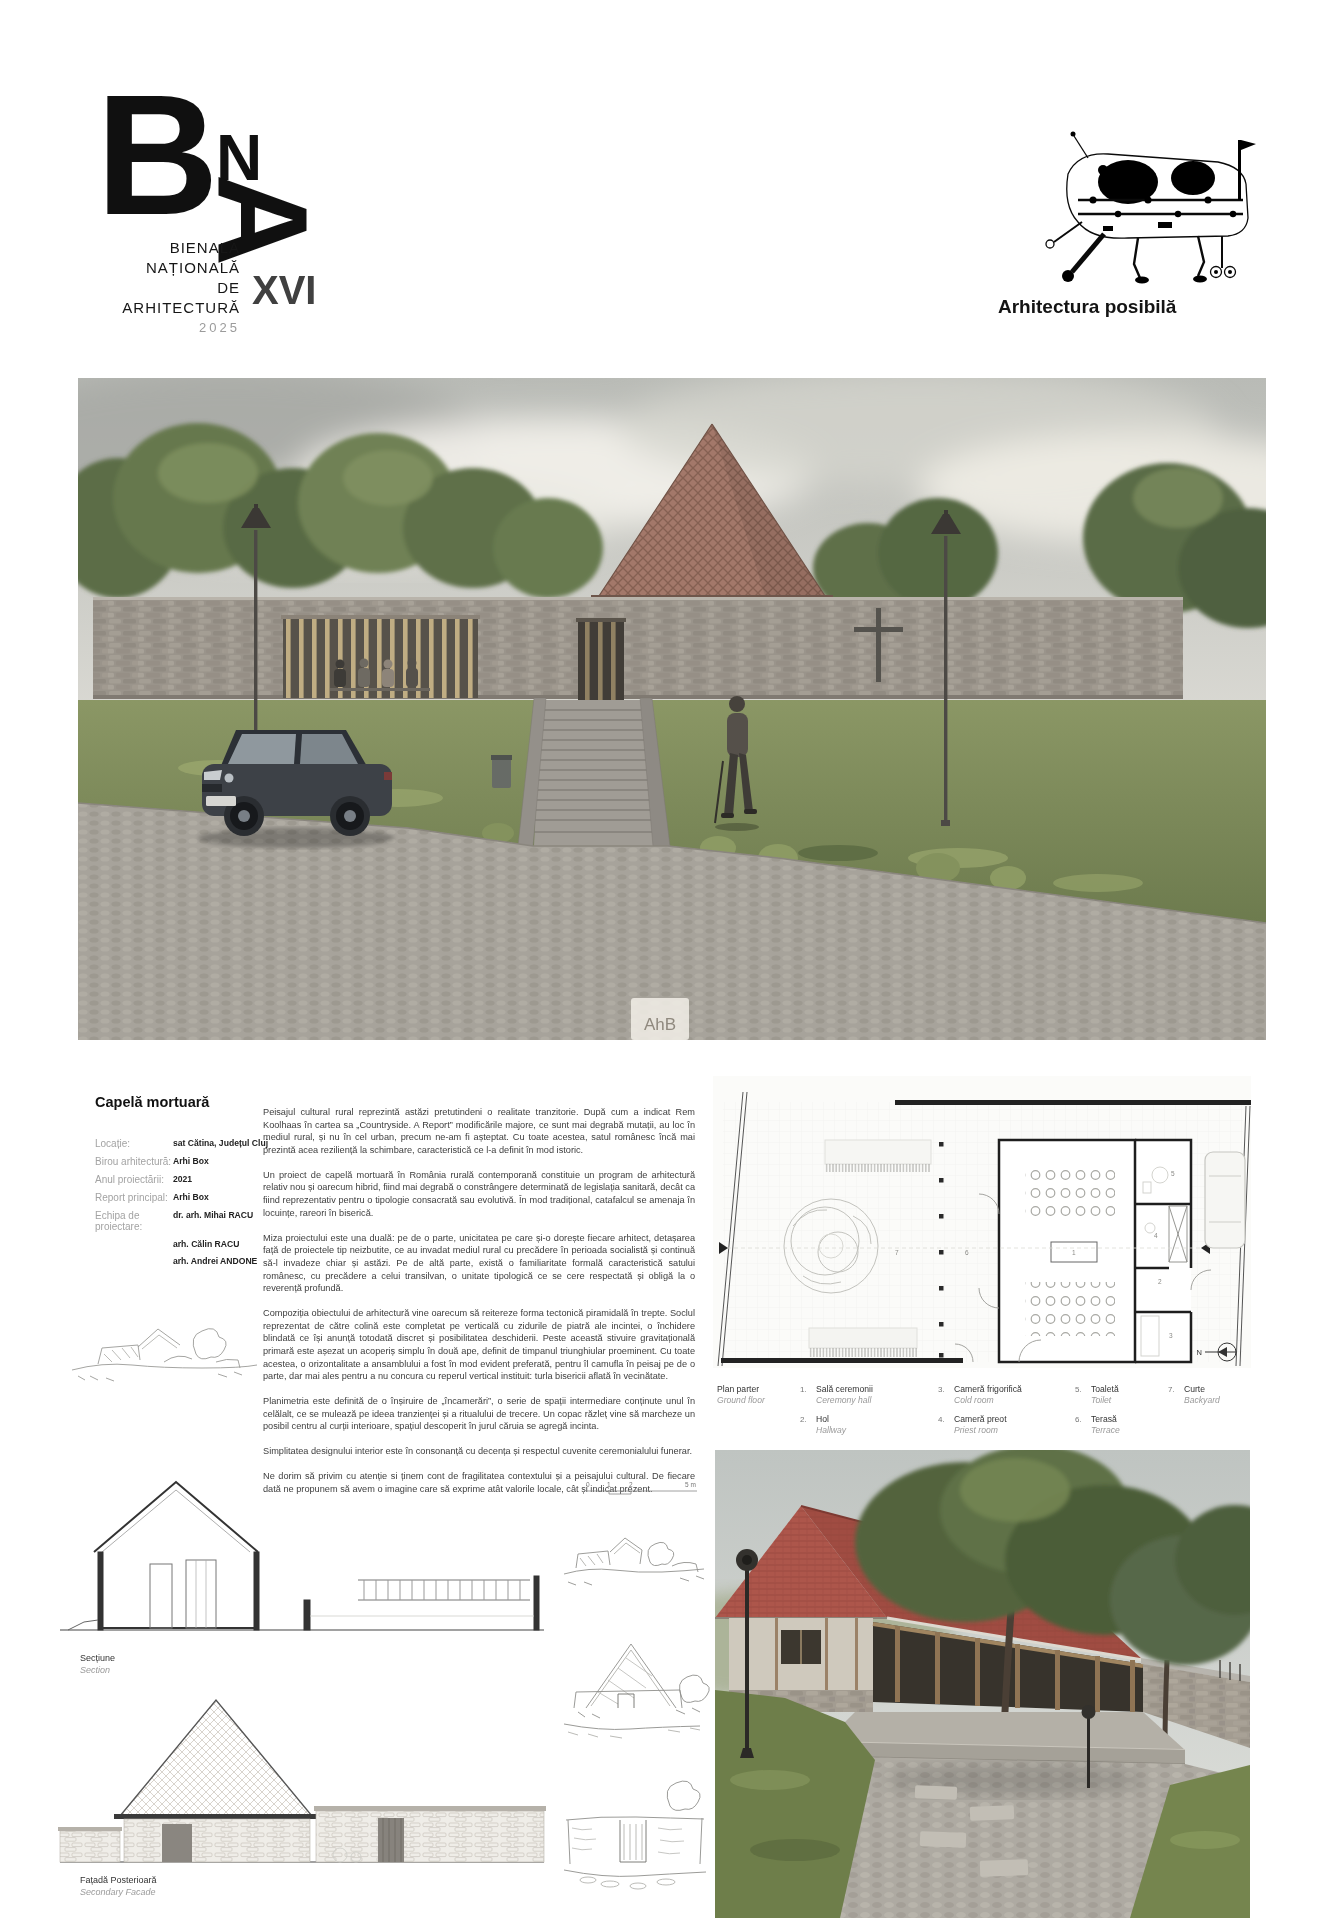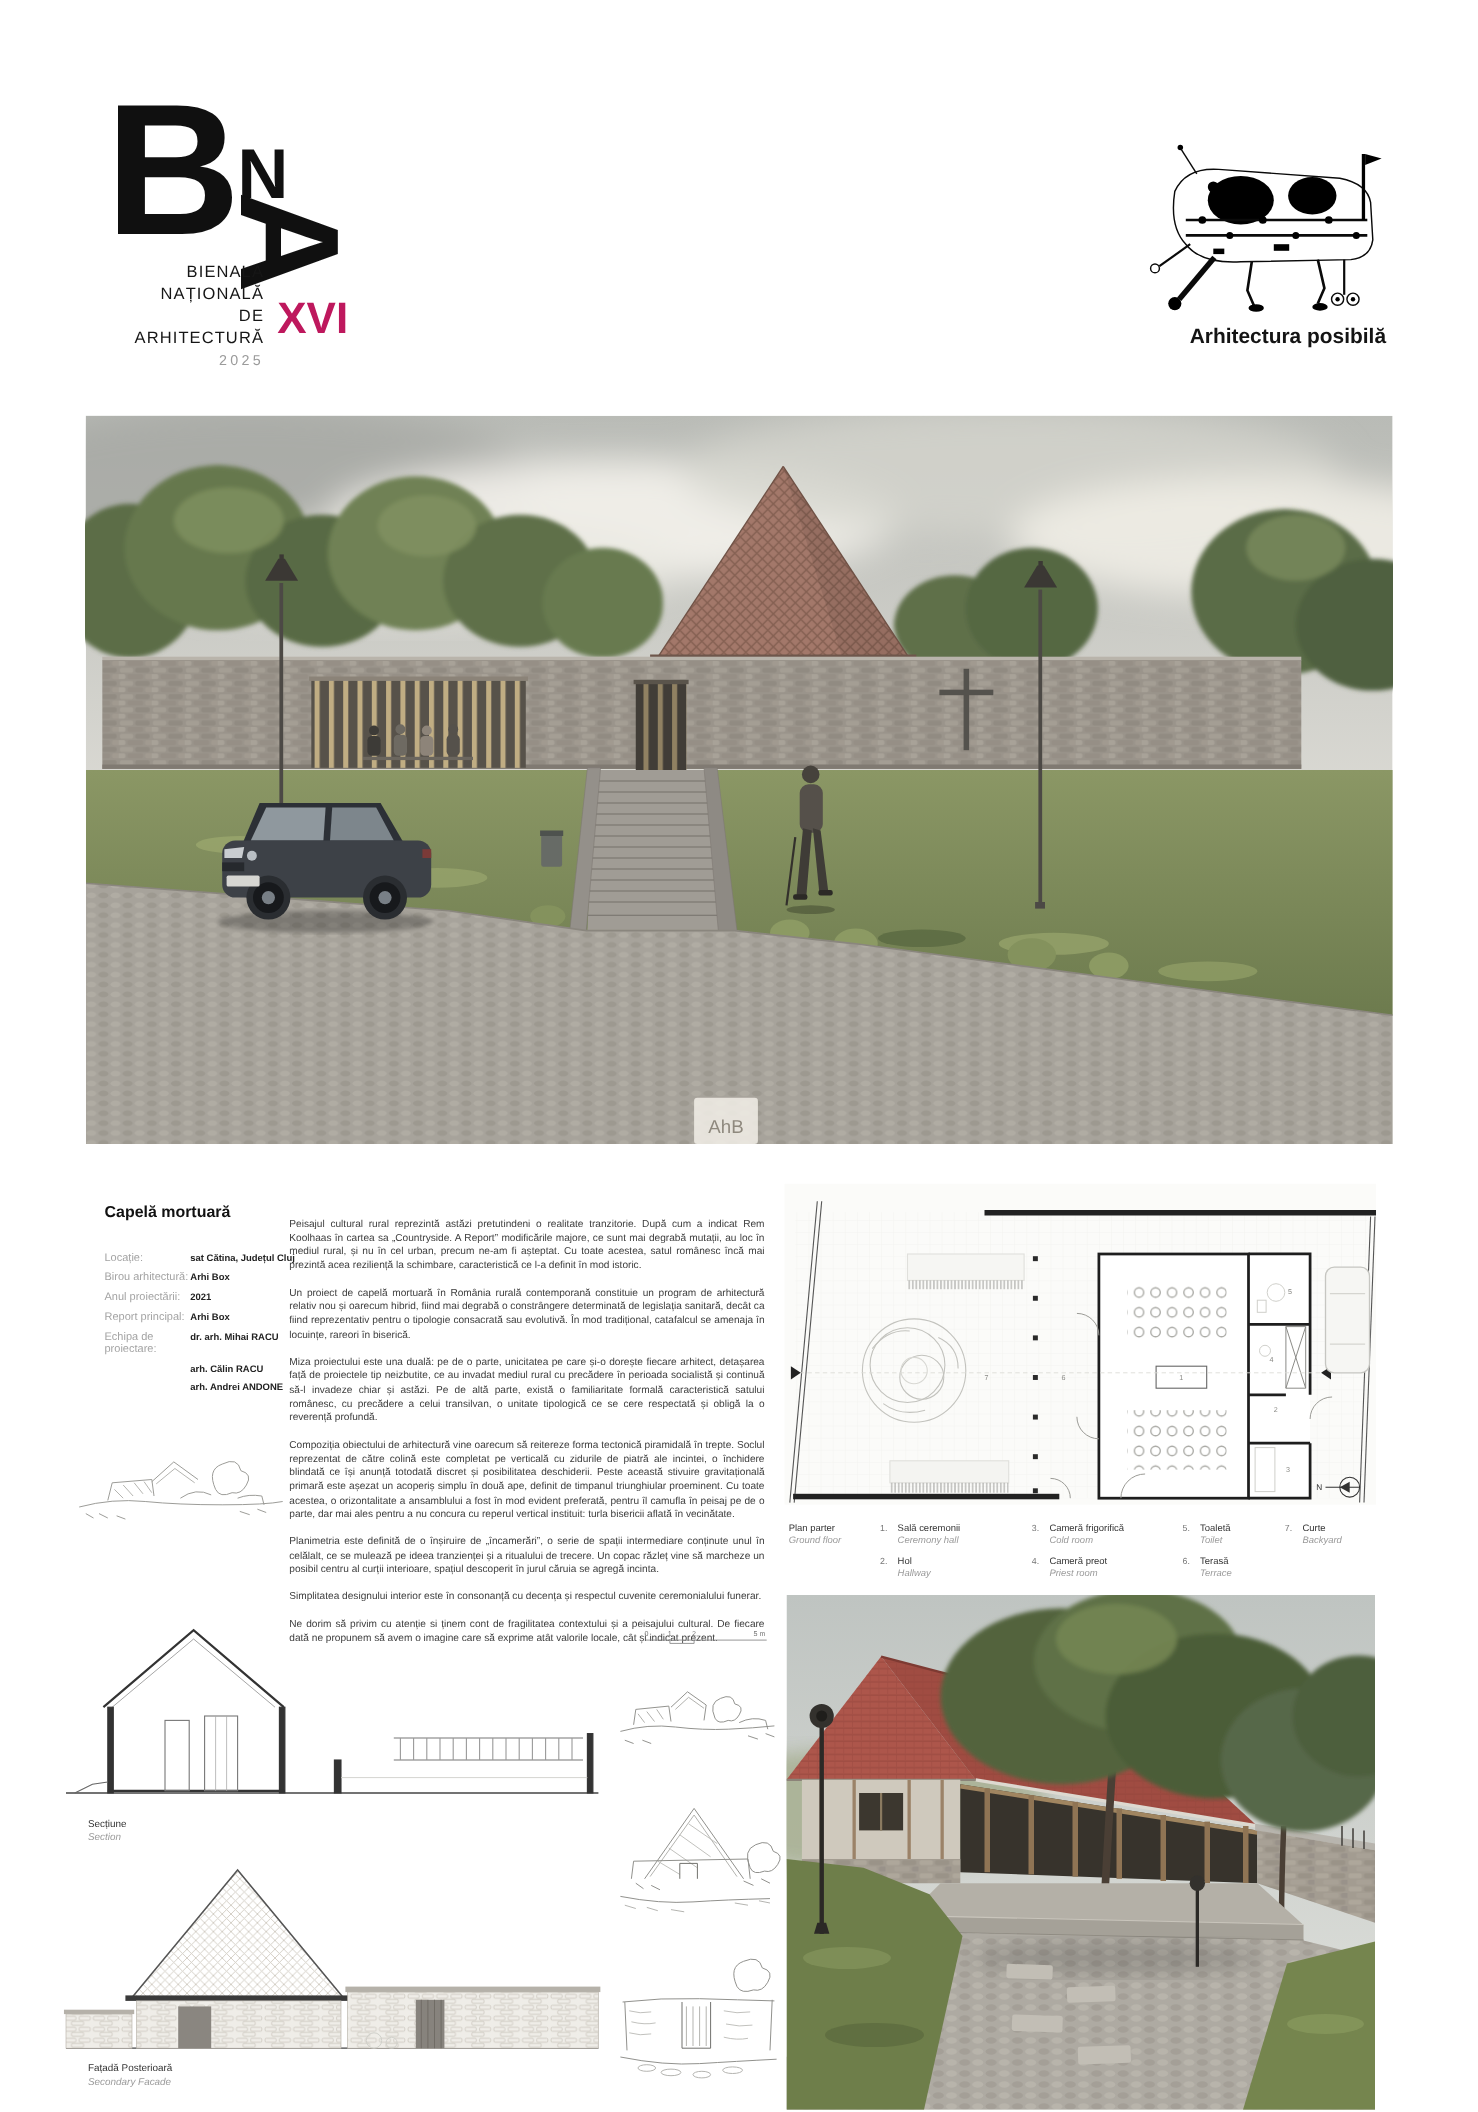--- a/index.html
+++ b/index.html
@@ -9,22 +9,22 @@
   }
   .abs{position:absolute;}
   
   .logo-b{font-size:170px;font-weight:bold;line-height:.82;color:#101010;letter-spacing:-4px;}
   .logo-n{font-size:64px;font-weight:bold;color:#101010;line-height:1;}
   .logo-a-wrap{width:140px;height:140px;display:flex;align-items:center;justify-content:center;
     transform:rotate(90deg);}
   .logo-a{font-size:128px;font-weight:bold;color:#101010;line-height:1;}
   .wordmark{width:182px;text-align:right;font-size:15px;line-height:20px;letter-spacing:1px;color:#161616;}
   .wordmark .year{color:#9b9b9b;font-size:13px;letter-spacing:3px;}
-  .edition{font-size:40px;font-weight:bold;color:#be185d;line-height:1;}
-  .theme-label{width:262px;text-align:right;font-size:19px;font-weight:bold;color:#141414;}
+  .edition{font-size:40px;font-weight:bold;color:#404040;line-height:1;}
+  .theme-label{width:262px;font-size:19px;font-weight:bold;color:#141414;}
   
   .proj-title{font-size:14.5px;font-weight:bold;color:#111;}
   .info-row{display:flex;margin-bottom:7px;}
   .info-label{width:78px;font-size:10px;color:#a3a3a3;flex:none;}
   .info-value{font-size:8.6px;font-weight:bold;color:#222;}
   
   .essay{width:432px;}
   .essay p{margin:12px 0 8px 0;font-size:9.2px;line-height:1.38;text-align:justify;color:#3d3d3d;}
   
   .leg-ro{font-size:8.6px;color:#333;line-height:11px;}

